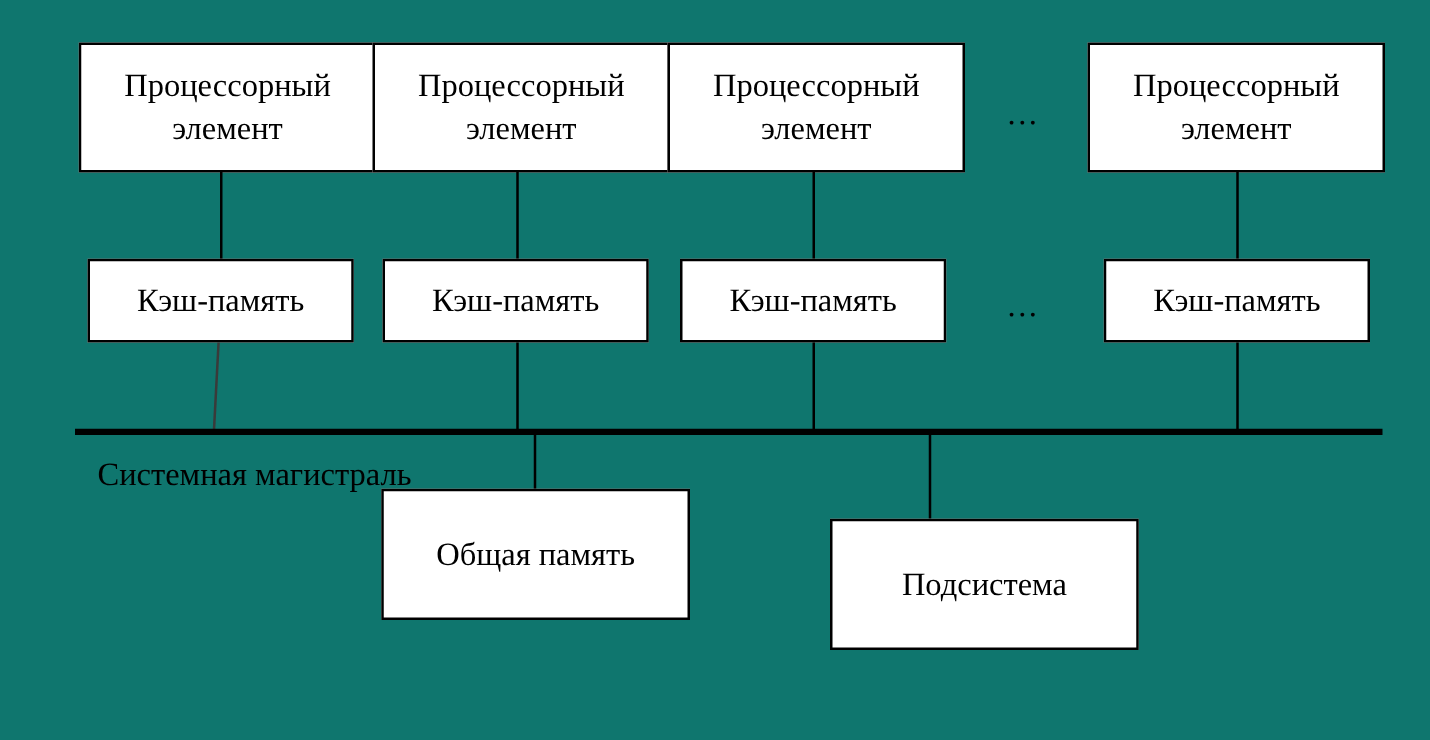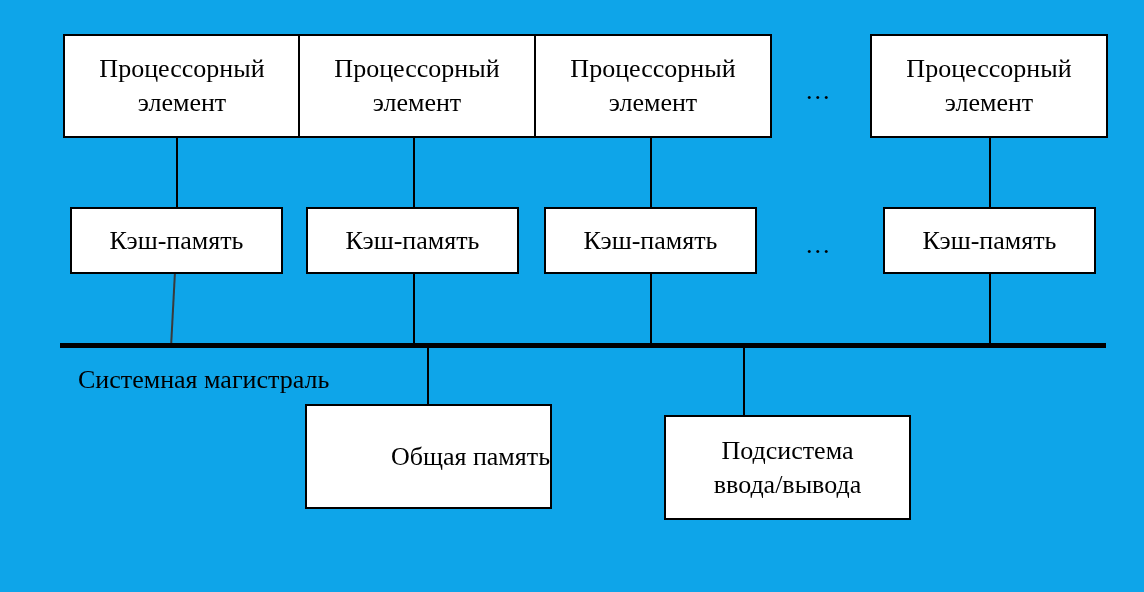--- a/index.html
+++ b/index.html
@@ -4,21 +4,21 @@
 <style>
   html, body {
     margin: 0;
     padding: 0;
     background: #ffffff;
   }
   #canvas {
     position: relative;
     width: 1144px;
     height: 592px;
-    background: #0ea5e9;
+    background: #0f766e;
     font-family: "Liberation Serif", "DejaVu Serif", serif;
     overflow: hidden;
   }
   .node {
     position: absolute;
     box-sizing: border-box;
     border: 2px solid #000000;
     background: #ffffff;
     display: flex;
     align-items: center;
@@ -128,24 +128,23 @@
   <div class="vline" style="left:650px; top:274px; height:71px;"></div>
   <div class="vline" style="left:989px; top:274px; height:71px;"></div>
 
   <div class="bus" style="left:60px; top:343px; width:1046px;"></div>
 
   <div class="bus-label" style="left:78px; top:365px;">Системная магистраль</div>
 
   <div class="vline" style="left:427px; top:348px; height:65px;"></div>
   <div class="vline" style="left:743px; top:348px; height:67px;"></div>
 
-  <div class="node bottom-box" style="left:305px; top:404px; width:247px;justify-content:flex-end;">
+  <div class="node bottom-box" style="left:305px; top:391px; width:247px;">
     <span>Общая память</span>
   </div>
 
   <div class="node bottom-box" style="left:620px; top:415px; width:247px;margin-left:44px;">
     <div>
       <span>Подсистема</span>
-      <span>ввода/вывода</span>
     </div>
   </div>
 
 </div>
 
 </body></html>

